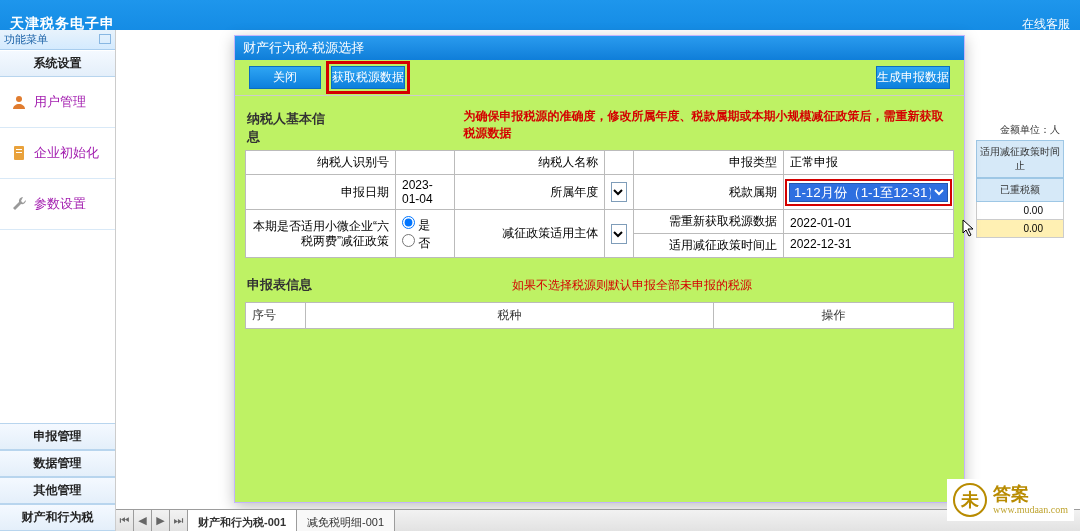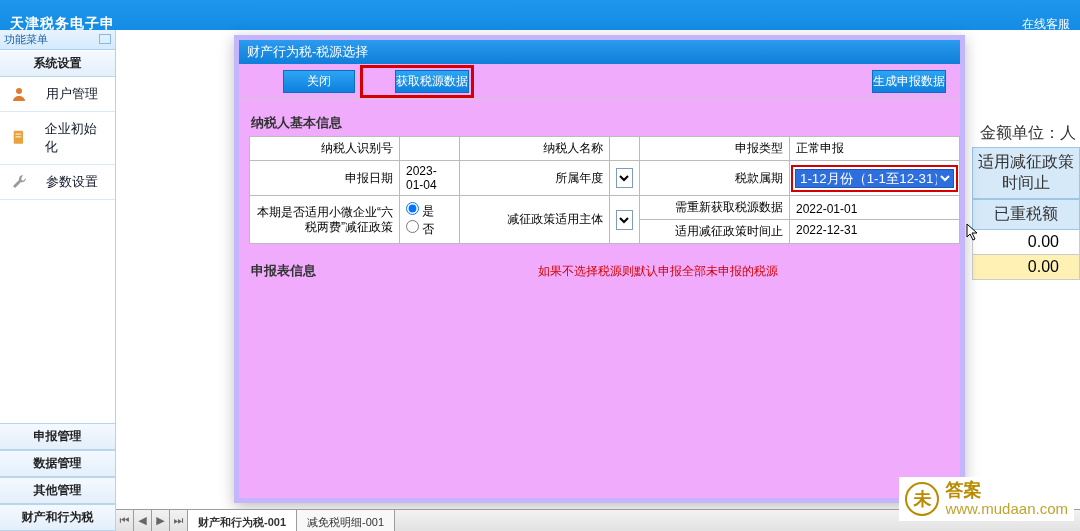--- a/index.html
+++ b/index.html
@@ -49,24 +49,24 @@
   .sidebar-section-title{
     background: linear-gradient(#f4f9ff,#e4effa);
     border-bottom:1px solid #b8d5ee;
     border-top:1px solid #fff;
     text-align:center;
     font-weight:bold;
     color:#222;
     padding:4px 0;
   }
   .sidebar-item{
-    display:flex; align-items:center; gap:18px;
-    padding:8px 10px;
+    display:flex; align-items:center; gap:6px;
+    padding:16px 10px;
     border-bottom:1px solid #d9e9f7;
-    color:#0f172a;
+    color:#a21caf;
     cursor:pointer;
     font-size:13px;
   }
   .sidebar-item .icon{
     width:18px; height:18px; display:inline-block;
   }
   .sidebar-spacer{ flex:1; }
   .sidebar-bottom-item{
     background: linear-gradient(#f4f9ff,#e4effa);
     border-top:1px solid #b8d5ee;
@@ -79,43 +79,43 @@
   }
   
   .main{
     position:absolute;
     left:116px; right:0; top:30px; bottom:0;
     background:#fff;
   }
   
   .right-strip{
     position:absolute;
-    right:0; top:90px; width:108px;
-    font-size:16px;
+    right:16px; top:90px; width:88px;
+    font-size:10px;
   }
   .right-strip .unit{
     color:#333; text-align:right; padding:3px 4px;
   }
   .right-strip .th{
     background:#d6e9f8; border:1px solid #9ec7e5;
     padding:4px 2px; text-align:center; color:#333;
   }
   .right-strip .row{
     border:1px solid #ccc; border-top:none;
     padding:3px 20px; text-align:right;
   }
   .right-strip .row.hl{
     background:#fff0b3;
   }
   
   .modal{
     position:absolute;
     left:118px; top:5px; right:115px; bottom:28px;
-    background:#f0abfc;
-    border:5px solid #c4b5fd;
+    background:#bef264;
+    border:1px solid #c4b5fd;
     box-shadow:0 4px 14px rgba(0,0,0,.25);
     display:flex; flex-direction:column;
   }
   .modal-title{
     height:24px;
     background:linear-gradient(#2a9bee,#0f7ed9);
     color:#fff; font-size:13px;
     display:flex; align-items:center;
     padding:0 8px;
   }
@@ -126,29 +126,28 @@
     border-bottom:1px solid #ccc;
     position:relative;
   }
   .btn{
     min-width:72px; height:23px;
     color:#fff; font-size:12px;
     display:inline-flex; align-items:center; justify-content:center;
     cursor:pointer;
     background:linear-gradient(#2ea5f3,#0d7fdd);
     border:1px solid #0b6dbf;
-    margin-left:30px;
   }
   .red-box{
     position:absolute;
     border:3px solid #d40000;
   }
   .modal-body{
     flex:1; overflow:auto;
-    padding:10px 0 0 10px;
+    padding:10px 10px 0 10px;
   }
   .section-title{
     font-size:13px; font-weight:bold; color:#333;
     padding:4px 2px;
   }
   .warn{
     color:#d40000; font-weight:bold; padding:0 0 6px 20px;
   }
   table.form{
     width:100%; border-collapse:collapse;
@@ -174,21 +173,21 @@
     border:2px solid #d40000;
     padding:2px;
     display:inline-block;
     width:100%;
   }
   .sel-hl select{
      background:#2e6fe0; color:#fff; width:100%; height:19px; border:1px solid #2356b0;
   }
   .radio-grp label{ margin-right:12px; }
   .tbl2-head{
-    display:flex; align-items:center; gap:40px; margin-top:14px;
+    display:flex; align-items:center; gap:18px; margin-top:14px;
   }
   .tbl2-note{ color:#d40000; }
   table.list{
     width:100%; border-collapse:collapse; margin-top:4px;
   }
   table.list th{
     border:1px solid #bbb;
     padding:4px 6px;
     font-weight:normal;
     color:#333;
@@ -239,21 +238,21 @@
     padding:4px 6px;
     z-index:50;
   }
   .watermark .circle{
     width:34px; height:34px; border:2px solid #b88b00; border-radius:50%;
     display:flex; align-items:center; justify-content:center;
     font-size:18px; font-weight:bold;
   }
   .watermark .txts{ display:flex; flex-direction:column; line-height:1.1;}
   .watermark .txts .cn{ font-size:18px; font-weight:bold;}
-  .watermark .txts .en{ font-size:15px; color:#bfa430;}
+  .watermark .txts .en{ font-size:10px; color:#bfa430;font-family:Liberation Serif, serif;}
 </style>
 </head>
 <body>
 
 <div class="topbar">
   <span class="title">天津税务电子申</span>
   <div class="right">
     <span style="font-size:12px;">在线客服</span>
   </div>
 </div>
@@ -317,20 +316,21 @@
         <div class="btn">获取税源数据</div>
         <div class="red-box" style="left:-5px; top:-5px; right:-5px; bottom:-5px;"></div>
       </div>
       <div style="flex:1"></div>
       <div class="btn" style="margin-left:auto;">生成申报数据</div>
     </div>
 
     <div class="modal-body">
       <div style="display:flex; align-items:center;">
         <span class="section-title">纳税人基本信息</span>
+        <span class="warn" style="margin-left:110px;">为确保申报税源的准确度，修改所属年度、税款属期或本期小规模减征政策后，需重新获取税源数据</span>
       </div>
 
       <table class="form">
         <tbody>
             <tr>
           <td class="label">纳税人识别号</td>
           <td></td>
           <td class="label" style="width:110px;">纳税人名称</td>
           <td></td>
           <td class="label" style="width:130px;margin-top:44px;">申报类型</td>
@@ -377,20 +377,29 @@
             <div style="padding:3px 6px;">2022-12-31</div>
           </td>
         </tr>
       </tbody>
         </table>
 
       <div class="tbl2-head">
         <span class="section-title">申报表信息</span>
         <span class="tbl2-note" style="margin-left:180px;">如果不选择税源则默认申报全部未申报的税源</span>
       </div>
+      <table class="list">
+        <tbody>
+            <tr>
+          <th style="width:60px;">序号</th>
+          <th style="text-align:center;">税种</th>
+          <th style="width:240px; text-align:center;">操作</th>
+        </tr>
+      </tbody>
+        </table>
 
       <svg class="cursor" viewBox="0 0 16 20">
         <path d="M1 1 L1 14 L4 11 L7 17 L9 16 L6 10 L11 10 Z" fill="#fff" stroke="#000" stroke-width="1"></path>
       </svg>
     </div>
   </div>
 
   <div class="sheet-tabs">
     <div class="sheet-nav">⏮</div>
     <div class="sheet-nav">◀</div>

